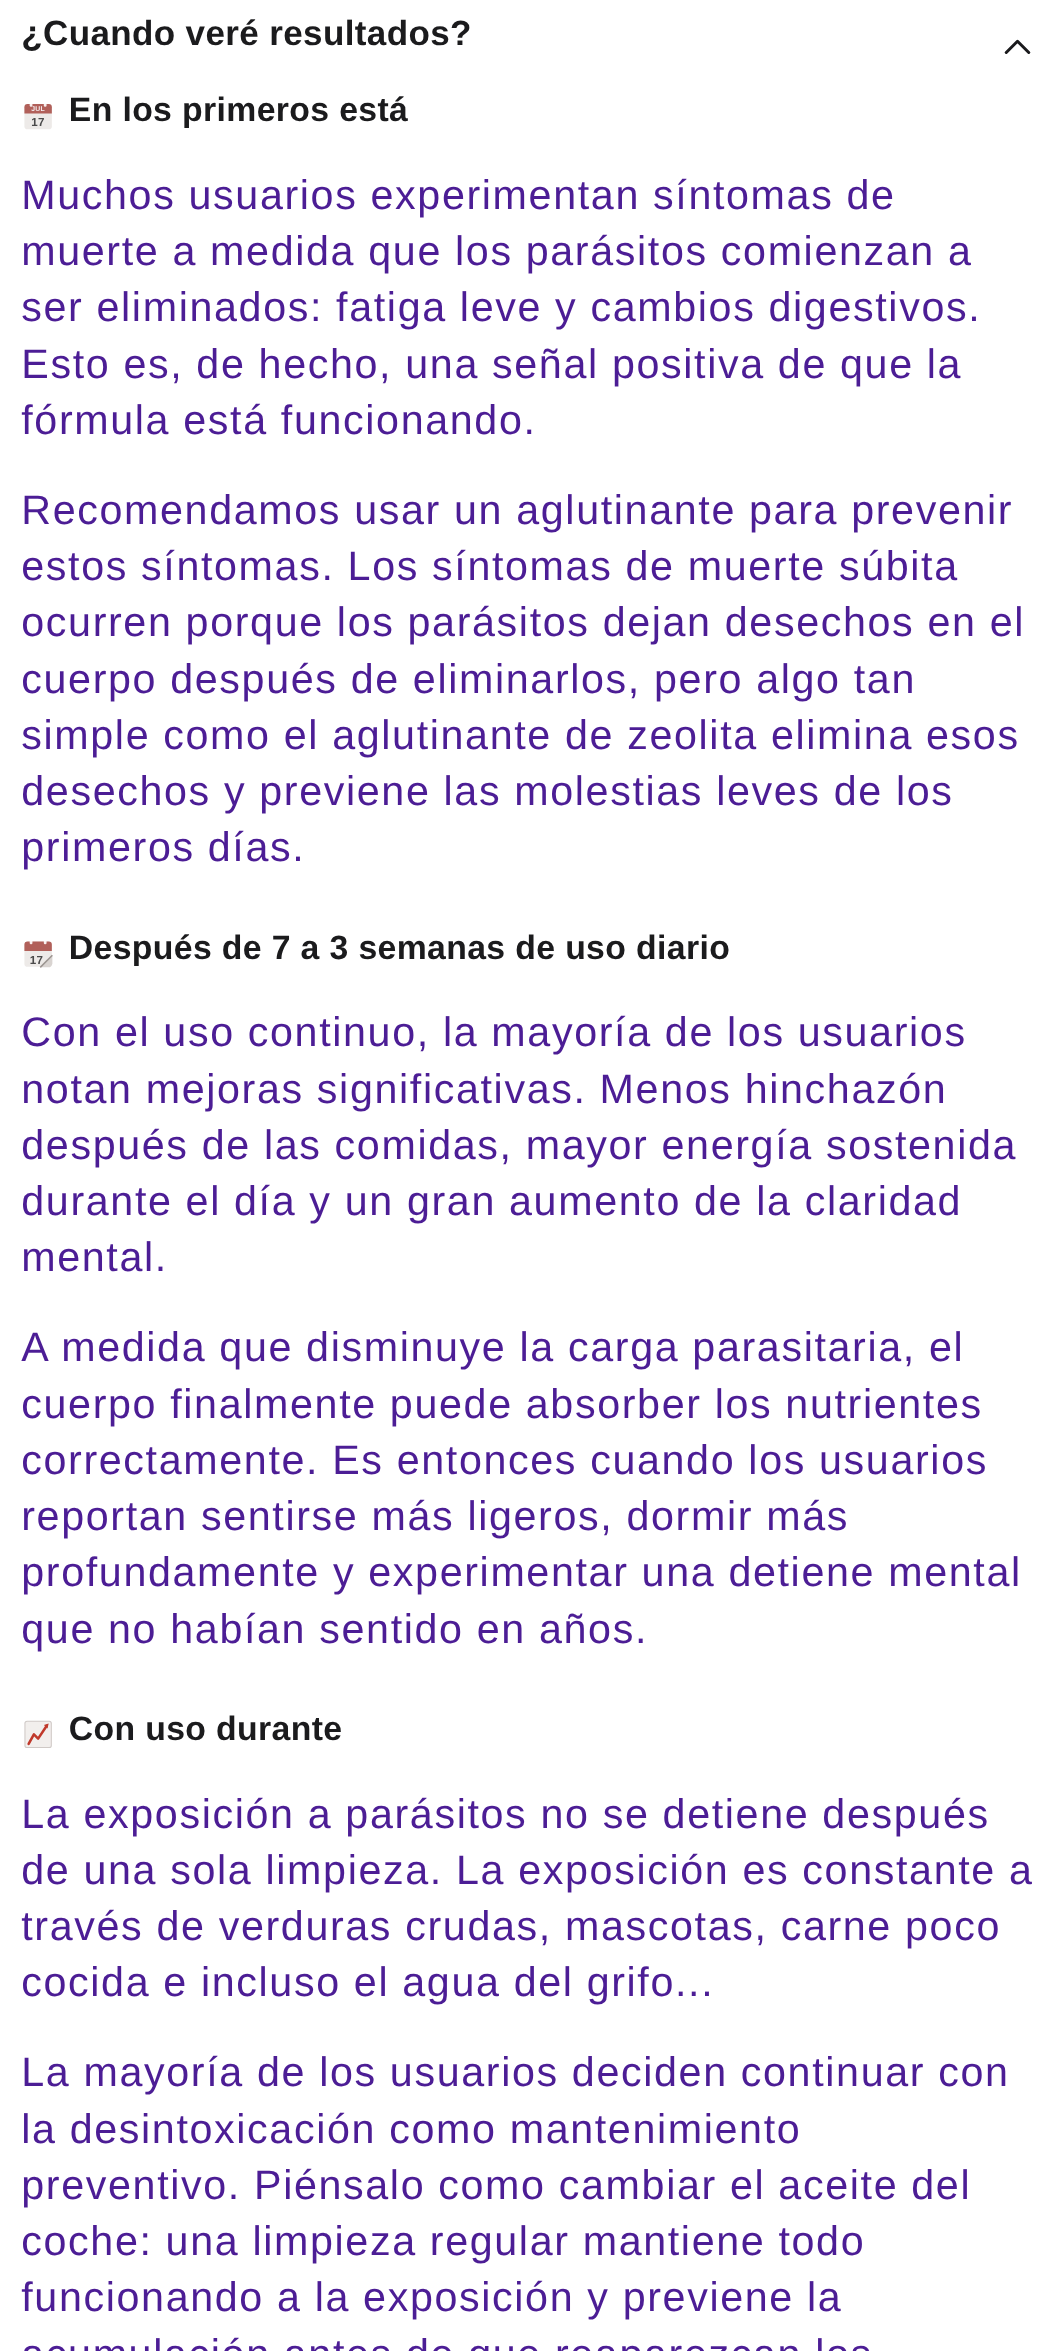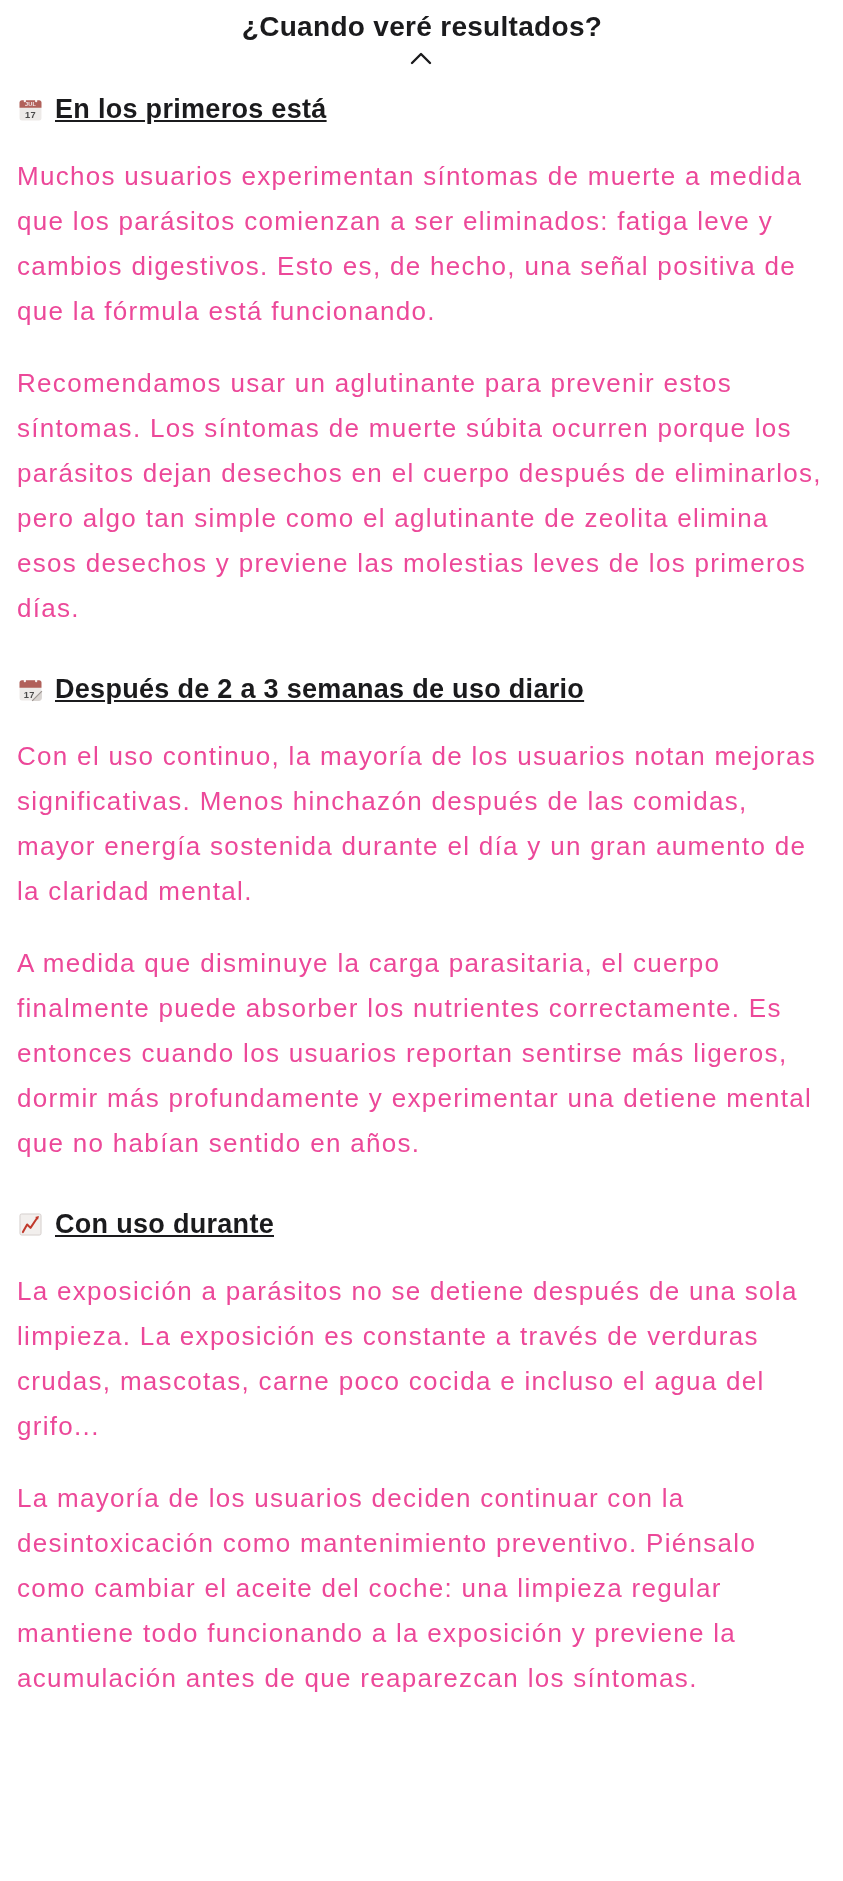--- a/index.html
+++ b/index.html
@@ -11,69 +11,67 @@
     width: 843px;
     min-height: 1881px;
     box-sizing: border-box;
     padding: 8px 16px 30px 17px;
     background: #ffffff;
     font-family: "Liberation Sans", "DejaVu Sans", sans-serif;
     overflow: hidden;
   }
   .accordion-header {
     display: flex;
-    align-items: center;
+    align-items: flex-end;
     justify-content: space-between;
     cursor: pointer;
     padding-top: 2px;
-    flex-direction: column;
   }
   .accordion-title {
     margin: 0;
     font-size: 28px;
     font-weight: 700;
     letter-spacing: 0.3px;
     color: #1b1b1d;
     line-height: 34px;
   }
   .chevron {
     display: inline-flex;
     align-items: center;
     justify-content: center;
     margin-top: 8px;
     margin-right: 2px;
     flex: 0 0 auto;
   }
   .section-heading {
     display: flex;
-    align-items: center;
+    align-items: flex-end;
     gap: 11px;
     margin: 40px 0 10px 0;
     font-size: 27px;
     font-weight: 700;
     letter-spacing: 0.3px;
     color: #1b1b1d;
     line-height: 36px;
-    text-decoration: underline;
   }
   .content-section:first-child .section-heading {
     margin-top: 26px;
   }
   .emoji-icon {
     display: inline-flex;
     width: 27px;
     height: 27px;
     flex: 0 0 auto;
   }
   .content-section p {
     margin: 27px 0;
-    font-size: 26px;
+    font-size: 33px;
     line-height: 45px;
     letter-spacing: 1.3px;
-    color: #ec4899;
+    color: #4c1d95;
     font-weight: 400;
   }
 </style>
 </head>
 <body>
 
 <main class="page">
 
   <div class="accordion-header">
     <h2 class="accordion-title">¿Cuando veré resultados?</h2>
@@ -109,21 +107,21 @@
             <svg viewBox="0 0 32 32" width="27" height="27" aria-hidden="true">
               <rect x="3" y="5" width="26" height="24" rx="3" fill="#edeae8"></rect>
               <path d="M6 5h20a3 3 0 0 1 3 3v6H3V8a3 3 0 0 1 3-3z" fill="#b1605a"></path>
               <rect x="8" y="2.5" width="2.6" height="5" rx="1.2" fill="#ffffff" opacity="0.9"></rect>
               <rect x="21.4" y="2.5" width="2.6" height="5" rx="1.2" fill="#ffffff" opacity="0.9"></rect>
               <text x="14.5" y="26" font-size="11" text-anchor="middle" fill="#4a4a4a" font-weight="bold" font-family="sans-serif">17</text>
               <path d="M18.5 29.5L29.5 18.5v7a4 4 0 0 1-4 4z" fill="#d9d4d1"></path>
               <path d="M18 29.5L29.5 18" stroke="#9a938f" stroke-width="1.4" fill="none"></path>
             </svg>
           </span>
-      <span class="heading-text">Después de 2 a 3 semanas de uso diario</span>
+      <span class="heading-text">Después de 7 a 3 semanas de uso diario</span>
     </h3>
   <p>Con el uso continuo, la mayoría de los usuarios notan mejoras significativas. Menos hinchazón después de las comidas, mayor energía sostenida durante el día y un gran aumento de la claridad mental.</p>
         <p>A medida que disminuye la carga parasitaria, el cuerpo finalmente puede absorber los nutrientes correctamente. Es entonces cuando los usuarios reportan sentirse más ligeros, dormir más profundamente y experimentar una detiene mental que no habían sentido en años.</p>
       </section>
 
   <section class="content-section">
     <h3 class="section-heading">
       <span class="emoji-icon" title="📈">
             <svg viewBox="0 0 32 32" width="27" height="27" aria-hidden="true">
               <rect x="3.5" y="3.5" width="25" height="25" rx="2" fill="#f2efed" stroke="#cfc9c6"></rect>

